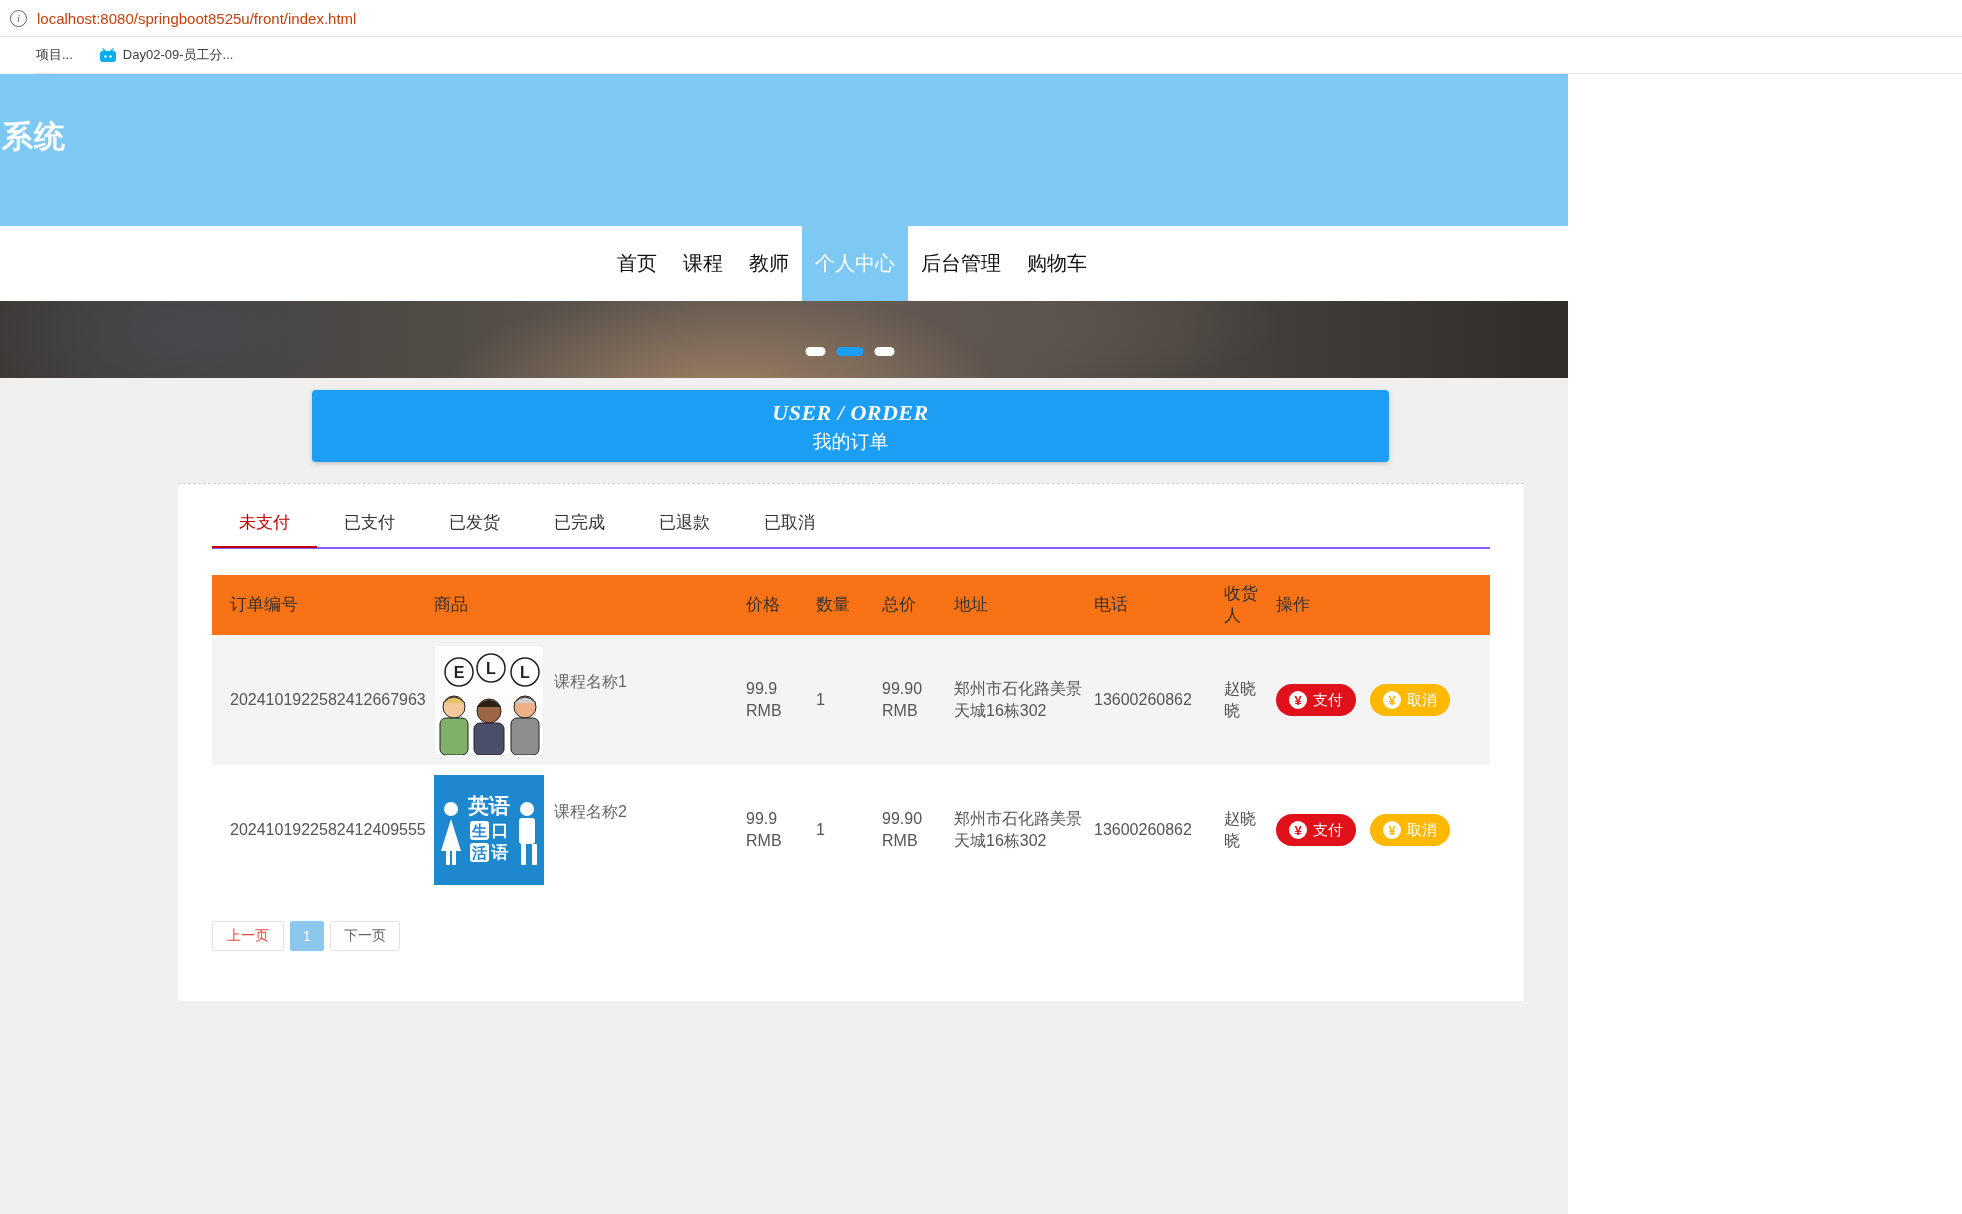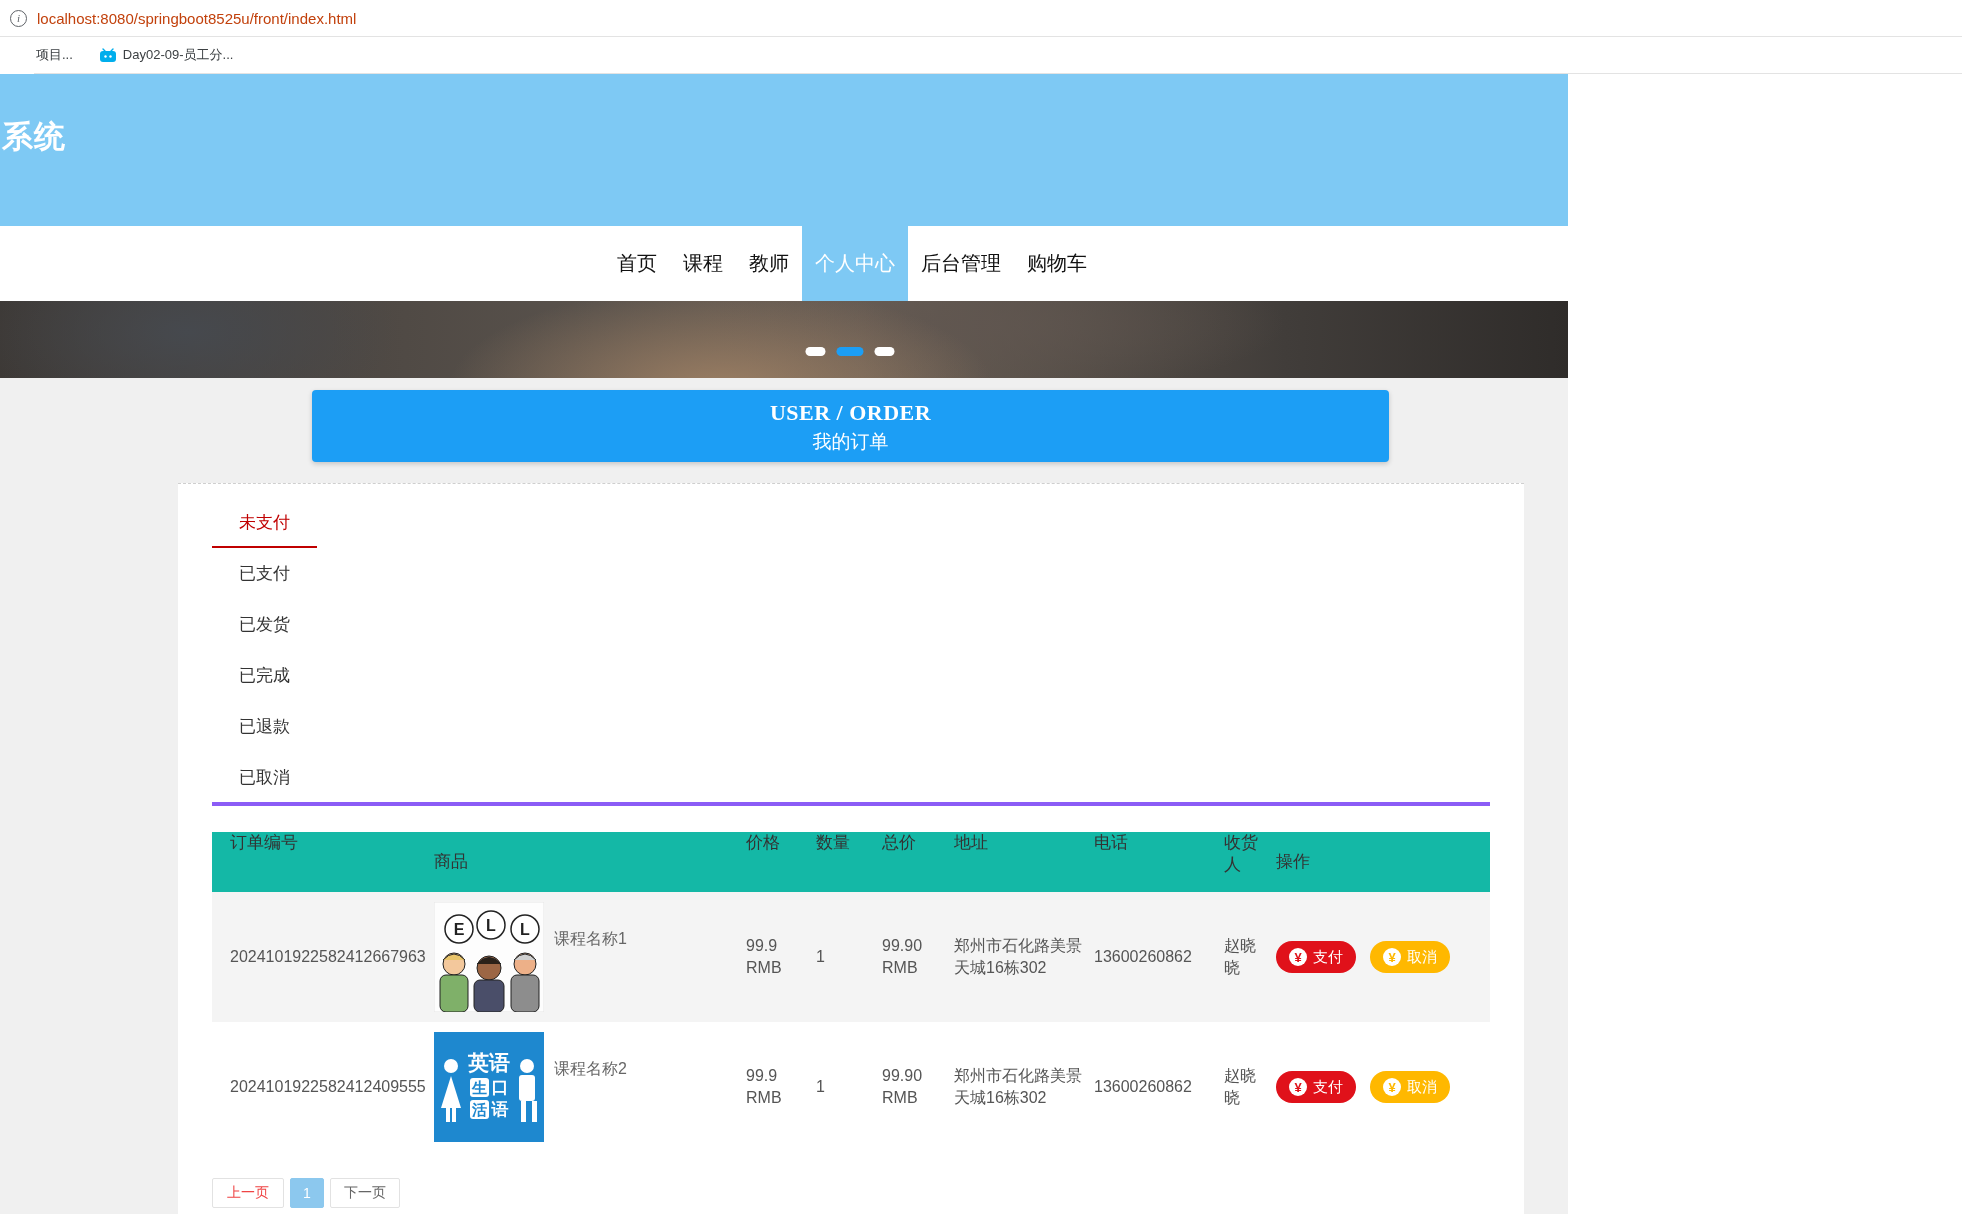--- a/index.html
+++ b/index.html
@@ -63,46 +63,46 @@
   .dot { width:20px; height:9px; border-radius:5px; background:#fff; cursor:pointer; }
   .dot.active { width:27px; background:#1c9ef5; }
 
   .content { background:#f0f0f0; height:864px; padding-top:12px; }
 
   .banner {
     width:1077px; margin-left:312px; height:72px;
     background:#1c9ef5; border-radius:4px; color:#fff; text-align:center;
     padding-top:10px; box-shadow:0 2px 5px rgba(0,0,0,.18);
   }
-  .banner-en { font-family:"Liberation Serif", serif; font-size:22px; font-weight:bold; letter-spacing:.5px; }
+  .banner-en { font-family:"Liberation Serif", serif; font-size:22px; font-weight:bold; letter-spacing:.5px;font-style:italic; }
   .banner-zh { font-family:"Liberation Serif", serif; font-size:19px; margin-top:3px; }
 
   .card {
     width:1346px; margin:21px 0 0 178px; min-height:515px;
     background:#fff; border-top:1px dashed #cfcfcf;
     padding:12px 34px 50px;
   }
 
   
-  .tabs { display:flex; border-bottom:4px solid #8b5cf6;flex-direction:column; }
+  .tabs { display:flex; border-bottom:2px solid #8b5cf6; }
   .tab {
     width:105px; text-align:center; padding:15px 0 13px;
     font-size:17px; color:#333; cursor:pointer; position:relative;
   }
   .tab.active { color:#c00000; }
   .tab.active::after {
     content:""; position:absolute; left:0; bottom:-1px;
     width:100%; height:2px; background:#c00000;
   }
 
   
   .orders-table { margin-top:26px; }
   .thead {
-    display:flex; min-height:60px;
-    background:#14b8a6; font-size:17px; color:#333;
+    display:flex; align-items:center; min-height:60px;
+    background:#f97316; font-size:17px; color:#333;
   }
   .trow { display:flex; align-items:center; min-height:130px; font-size:16px; color:#555; background:#fff; }
   .trow.odd { background:#f4f4f4; }
   .col { padding-right:12px; line-height:22px; }
   .c-order { width:222px; padding-left:18px; }
   .c-product { width:312px; display:flex; align-items:center; }
   .c-price { width:70px; }
   .c-qty { width:66px; }
   .c-total { width:72px; }
   .c-addr { width:140px; }

